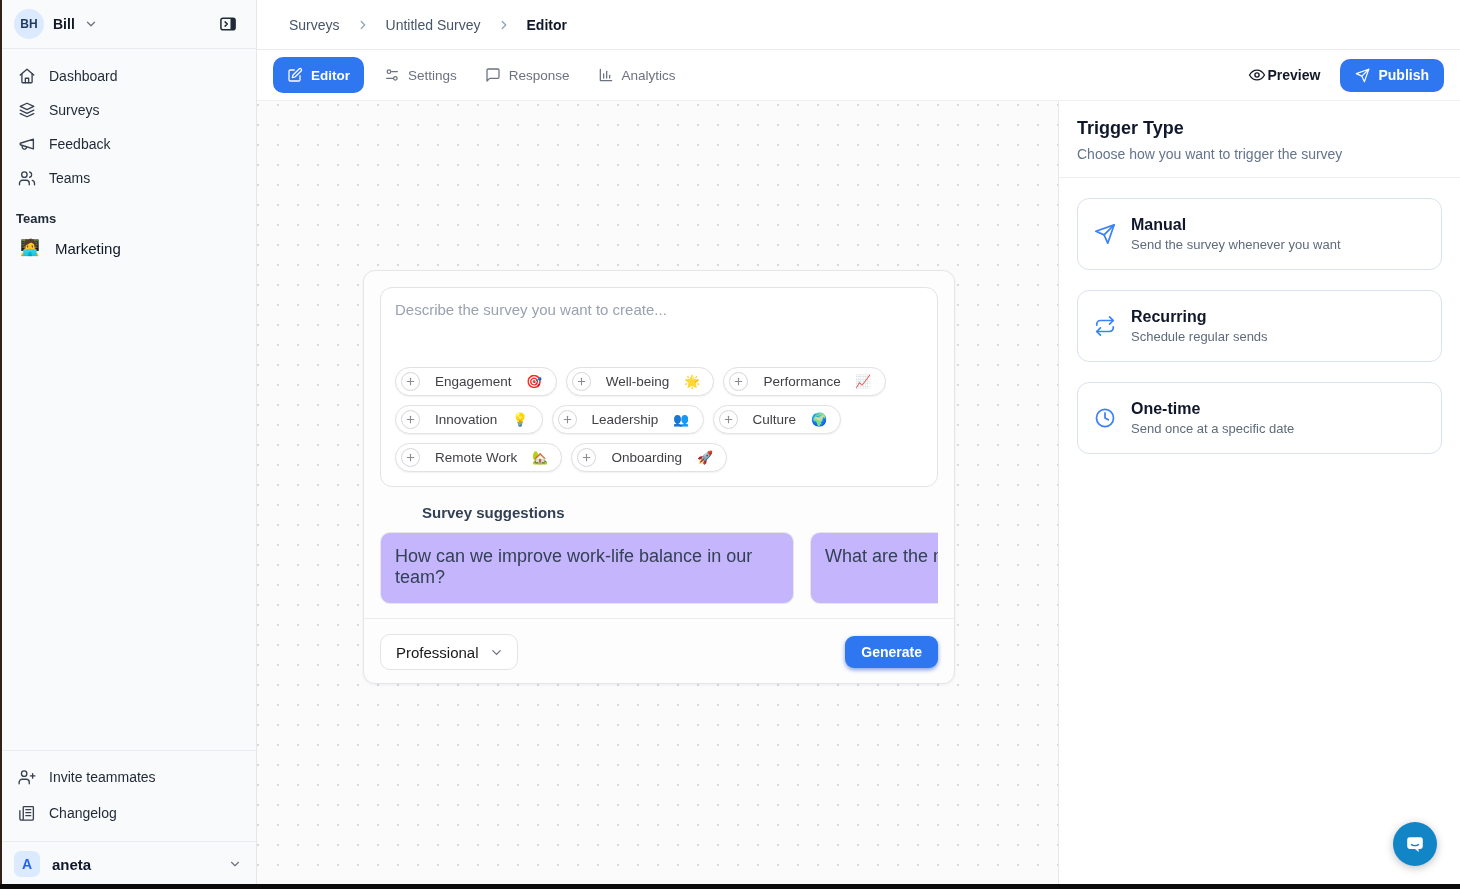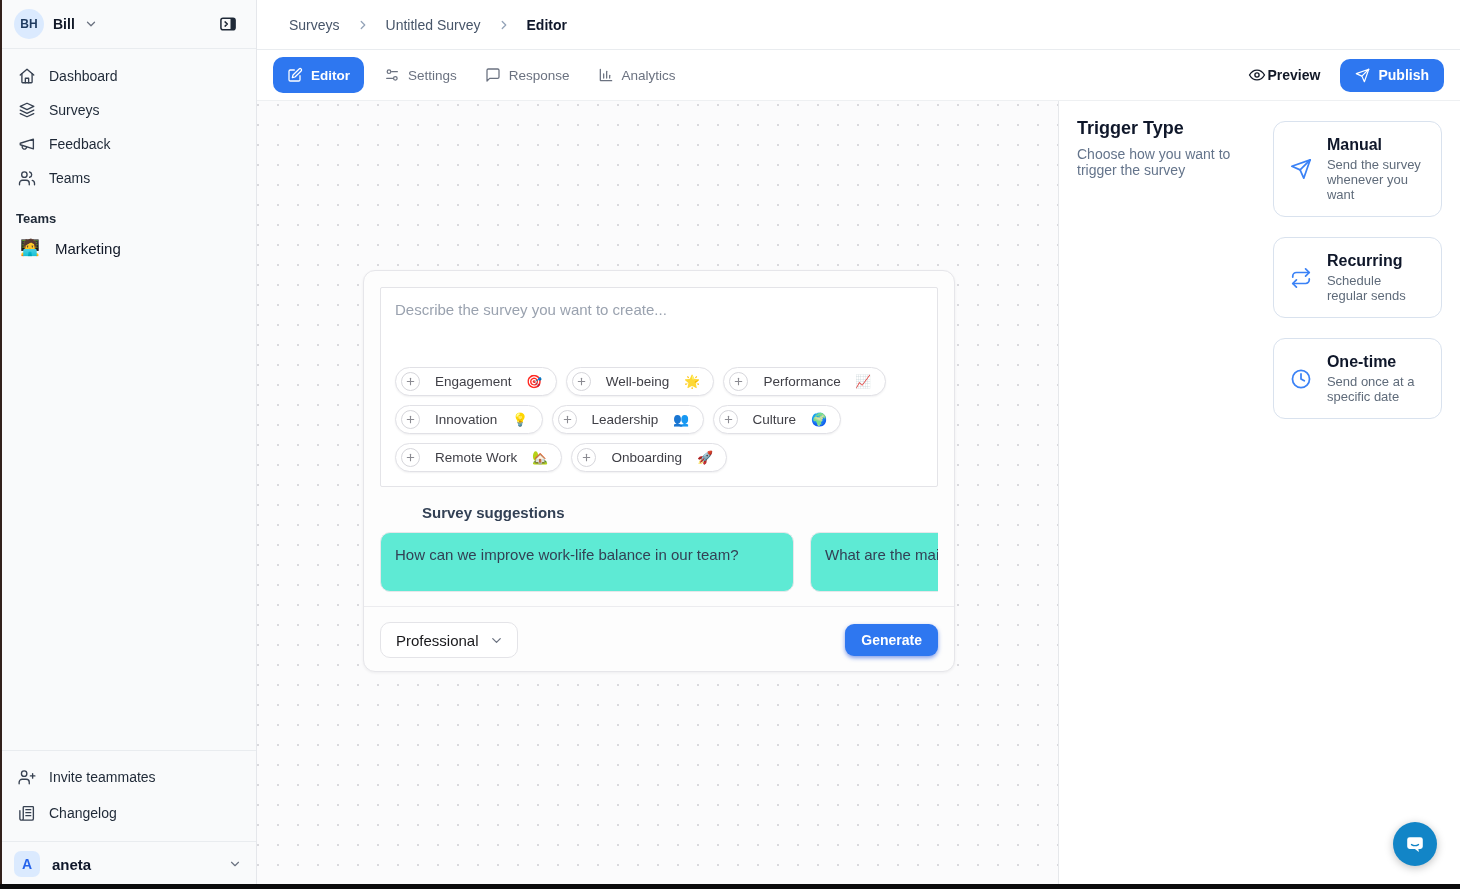--- a/index.html
+++ b/index.html
@@ -58,44 +58,44 @@
   .preview-btn svg { width:18px; height:18px; }
   .publish-btn { display:flex; align-items:center; gap:8px; background:var(--accent,#2e77f0); border:none; color:#fff; font-size:14px; font-weight:600; height:33px; padding:0 15px; border-radius:10px; cursor:pointer; margin-left:10px; }
   .publish-btn svg { width:15px; height:15px; }
 
   .content { flex:1; display:flex; min-height:0; }
   .canvas { position:relative; width:801px; min-width:801px; background-color:#fbfbfc;
     background-image:radial-gradient(circle,#d9d9dd 1.3px, transparent 1.3px);
     background-size:20px 20px; background-position:11px 14px; }
 
   .gen-card { position:absolute; left:106px; top:169px; width:592px; background:#fdfdfd; border:1px solid #e6e6ea; border-radius:12px; box-shadow:0 1px 3px rgba(16,24,40,.06); padding:16px 16px 13px 16px; }
-  .prompt-box { background:#fff; border:1px solid #e4e4e8; border-radius:2px; height:200px; display:flex; flex-direction:column; justify-content:space-between; padding:13px 14px 14px 14px; }
+  .prompt-box { background:#fff; border:1px solid #e4e4e8; border-radius:12px; height:200px; display:flex; flex-direction:column; justify-content:space-between; padding:13px 14px 14px 14px; }
   .prompt-input { border:none; outline:none; resize:none; font-family:"Liberation Sans",sans-serif; font-size:15px; color:#111827; background:transparent; height:70px; }
   .prompt-input::placeholder { color:#9aa2af; }
   .chips { display:flex; flex-wrap:wrap; gap:9px; }
   .chip { display:inline-flex; align-items:center; gap:15px; height:29px; padding:0 13px 0 5px; background:#fff; border:1px solid #e1e1e6; border-radius:999px; box-shadow:0 1px 2px rgba(16,24,40,.06); cursor:pointer; }
   .chip-plus { width:19px; height:19px; border:1px solid #d6d6db; border-radius:50%; display:flex; align-items:center; justify-content:center; color:#8b8b92; }
   .chip-plus svg { width:11px; height:11px; }
   .chip-label { font-size:13.5px; color:#3f3f46; }
   .chip-emoji { font-size:13px; line-height:1; }
 
   .sugg-label { margin-top:17px; font-size:15px; font-weight:600; color:#334155;margin-left:42px; }
   .sugg-row { margin-top:11px; display:flex; gap:16px; overflow:hidden; }
-  .sugg-card { flex:none; background:#5eead4; border:1px solid #e7e7ea; border-radius:10px; padding:13px 14px; font-size:15px; color:#334155; height:60px; cursor:pointer; }
+  .sugg-card { flex:none; background:#c4b5fd; border:1px solid #e7e7ea; border-radius:10px; padding:13px 14px; font-size:18px; color:#334155; height:72px; cursor:pointer; }
   .sugg-card.c1 { width:414px; }
   .sugg-card.c2 { width:330px; }
 
   .gen-divider { margin:14px -16px 0 -16px; border-top:1px solid #ececef; }
   .gen-footer { display:flex; align-items:center; justify-content:space-between; padding-top:15px; }
   .tone-select { display:flex; align-items:center; gap:10px; height:36px; padding:0 13px 0 15px; background:#fff; border:1px solid #e4e4e8; border-radius:10px; font-size:15px; color:#18181b; cursor:pointer; }
   .tone-select .chev svg { width:15px; height:15px; }
   .generate-btn { height:32px; padding:0 16px; background:var(--accent,#2e77f0); color:#fff; border:none; border-radius:9px; font-size:14px; font-weight:600; cursor:pointer; box-shadow:0 2px 4px rgba(29,78,216,.55); }
 
   
-  .right-panel { flex:1; border-left:1px solid #e6e8eb; background:#fff; display:flex; }
+  .right-panel { flex:1; border-left:1px solid #e6e8eb; background:#fff; display:flex; flex-direction:column; }
   .rp-header { padding:17px 18px 15px 18px; border-bottom:1px solid #eceff2; }
   .rp-title { font-size:18px; font-weight:700; color:#0f172a; }
   .rp-sub { margin-top:7px; font-size:14px; color:#64748b; }
   .rp-options { padding:20px 18px; display:flex; flex-direction:column; gap:20px; }
   .opt-card { display:flex; align-items:center; gap:15px; background:#fff; border:1px solid #d9e2ee; border-radius:12px; padding:14px 16px; min-height:72px; cursor:pointer; }
   .opt-icon { color:#3b82f6; display:flex; }
   .opt-icon svg { width:22px; height:22px; }
   .opt-title { font-size:16px; font-weight:650; color:#0f172a; }
   .opt-desc { margin-top:3px; font-size:13px; color:#5f6b7a; }
 

